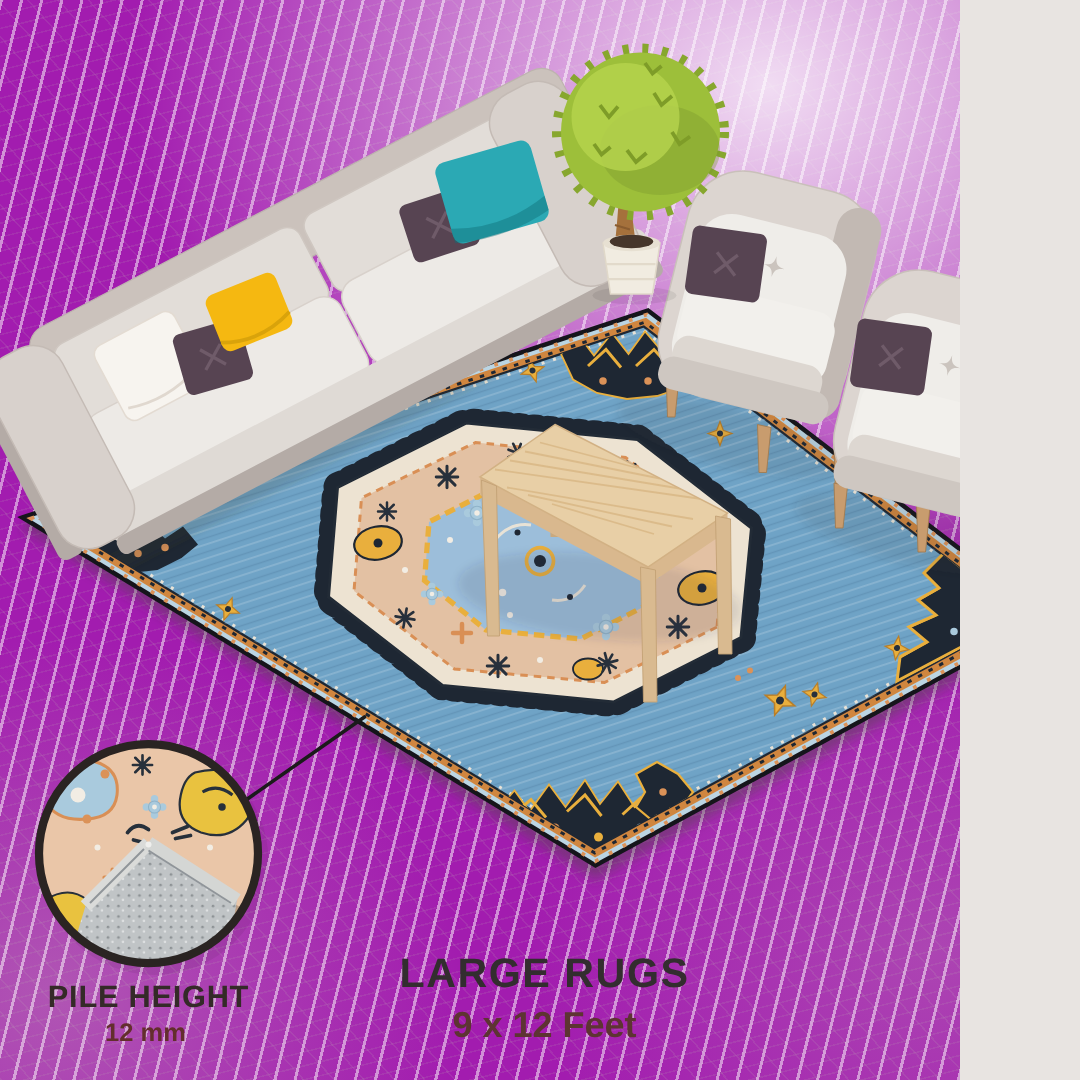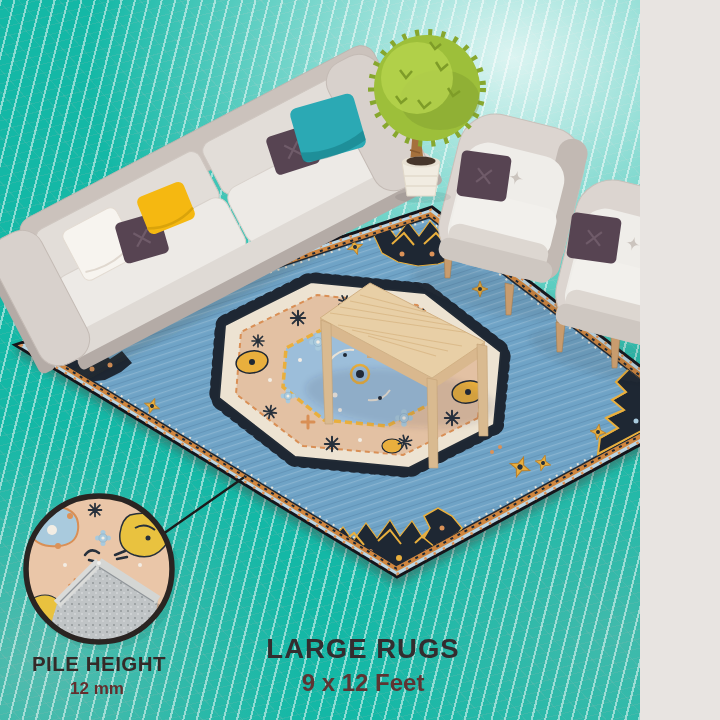--- a/index.html
+++ b/index.html
@@ -1,18 +1,18 @@
 <!DOCTYPE html>
 <html><head>
 <meta charset="utf-8">
 <style>
   html,body{margin:0;padding:0;background:#e8e4e1;}
   .canvas{
     position:relative;width:640px;height:720px;overflow:hidden;
-    background:#14b8a6;
+    background:#a21caf;
     font-family:"Liberation Sans",sans-serif;
   }
   .canvas::before{
     content:"";position:absolute;inset:0;pointer-events:none;
     background:
       radial-gradient(120% 90% at 80% 8%, rgba(255,255,255,.85), rgba(255,255,255,0) 55%),
       repeating-linear-gradient(104deg, rgba(255,255,255,.5) 0 2px, rgba(255,255,255,0) 2px 13px),
       repeating-linear-gradient(166deg, rgba(188,180,176,.13) 0 1px, rgba(255,255,255,0) 1px 9px),
       repeating-linear-gradient(48deg, rgba(196,188,184,.12) 0 1px, rgba(255,255,255,0) 1px 15px),
       radial-gradient(70% 55% at 6% 92%, rgba(203,193,189,.35), rgba(255,255,255,0) 60%),

